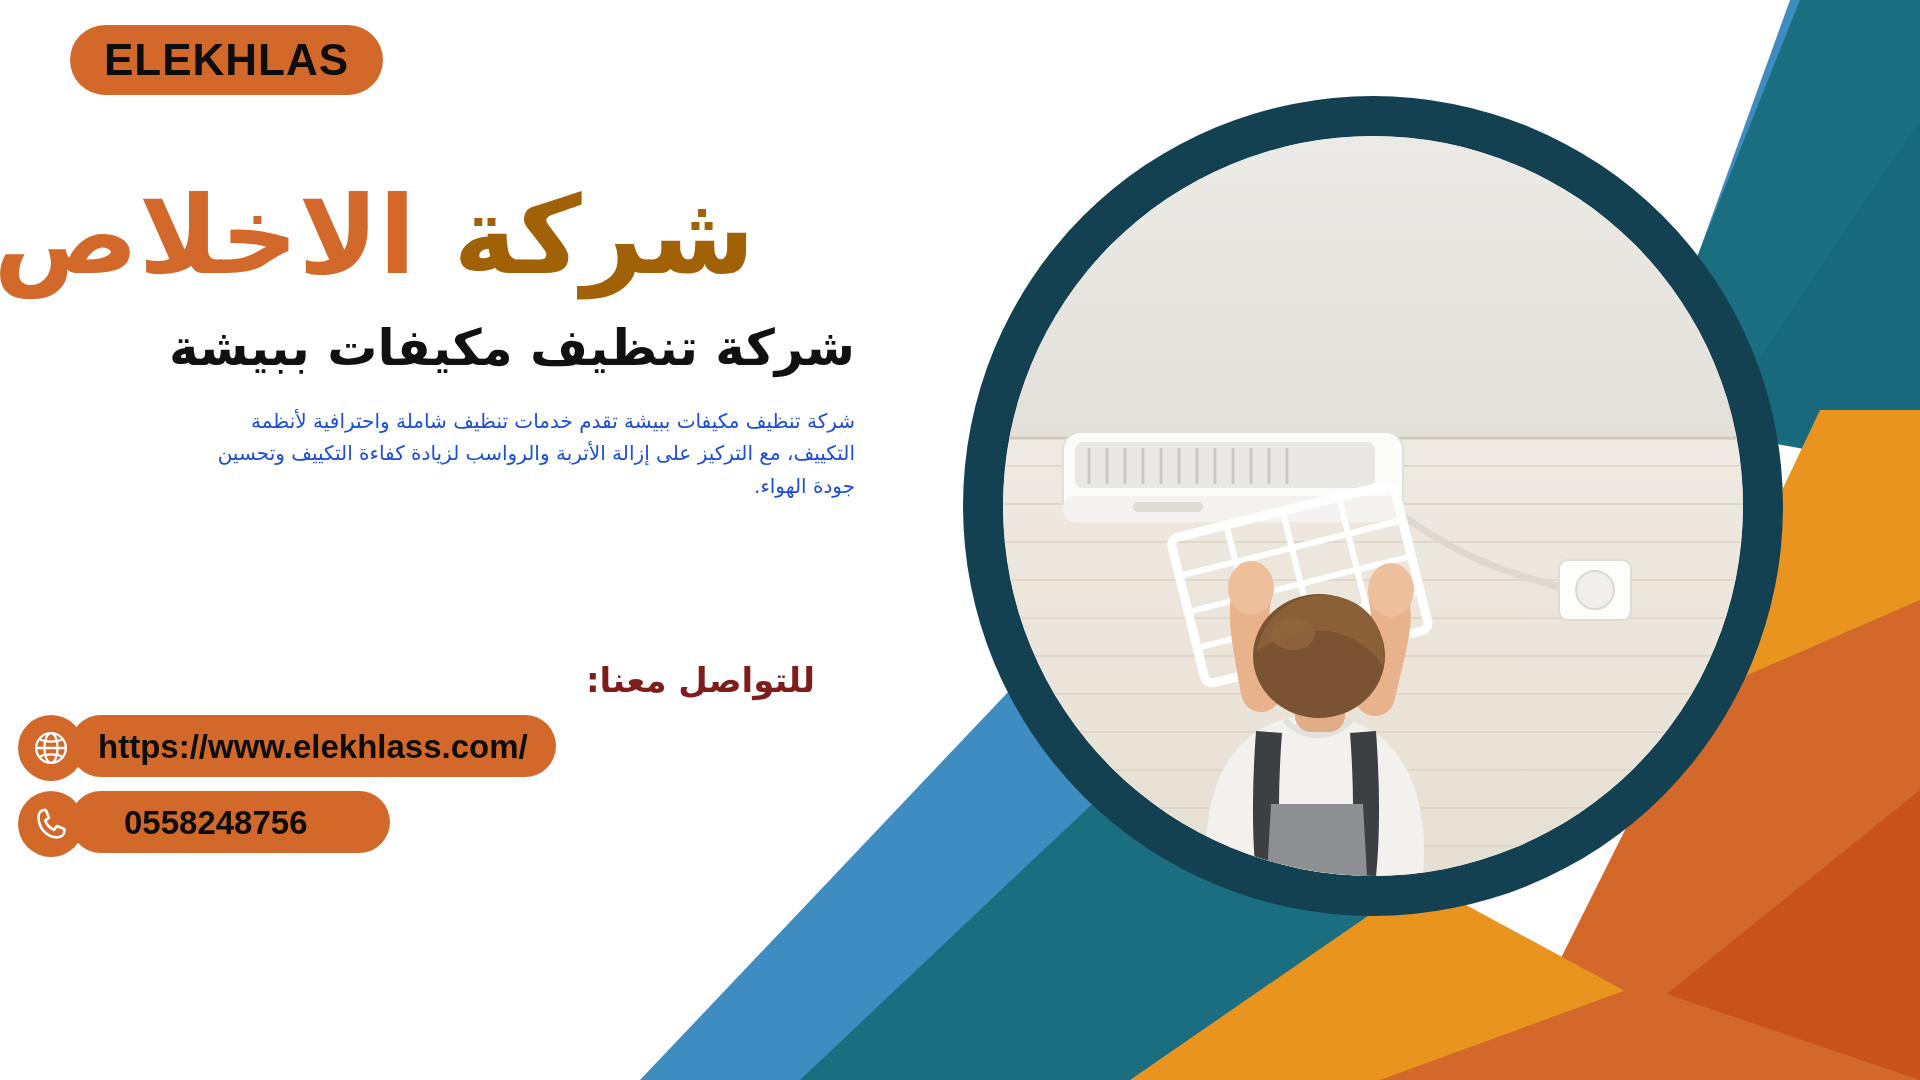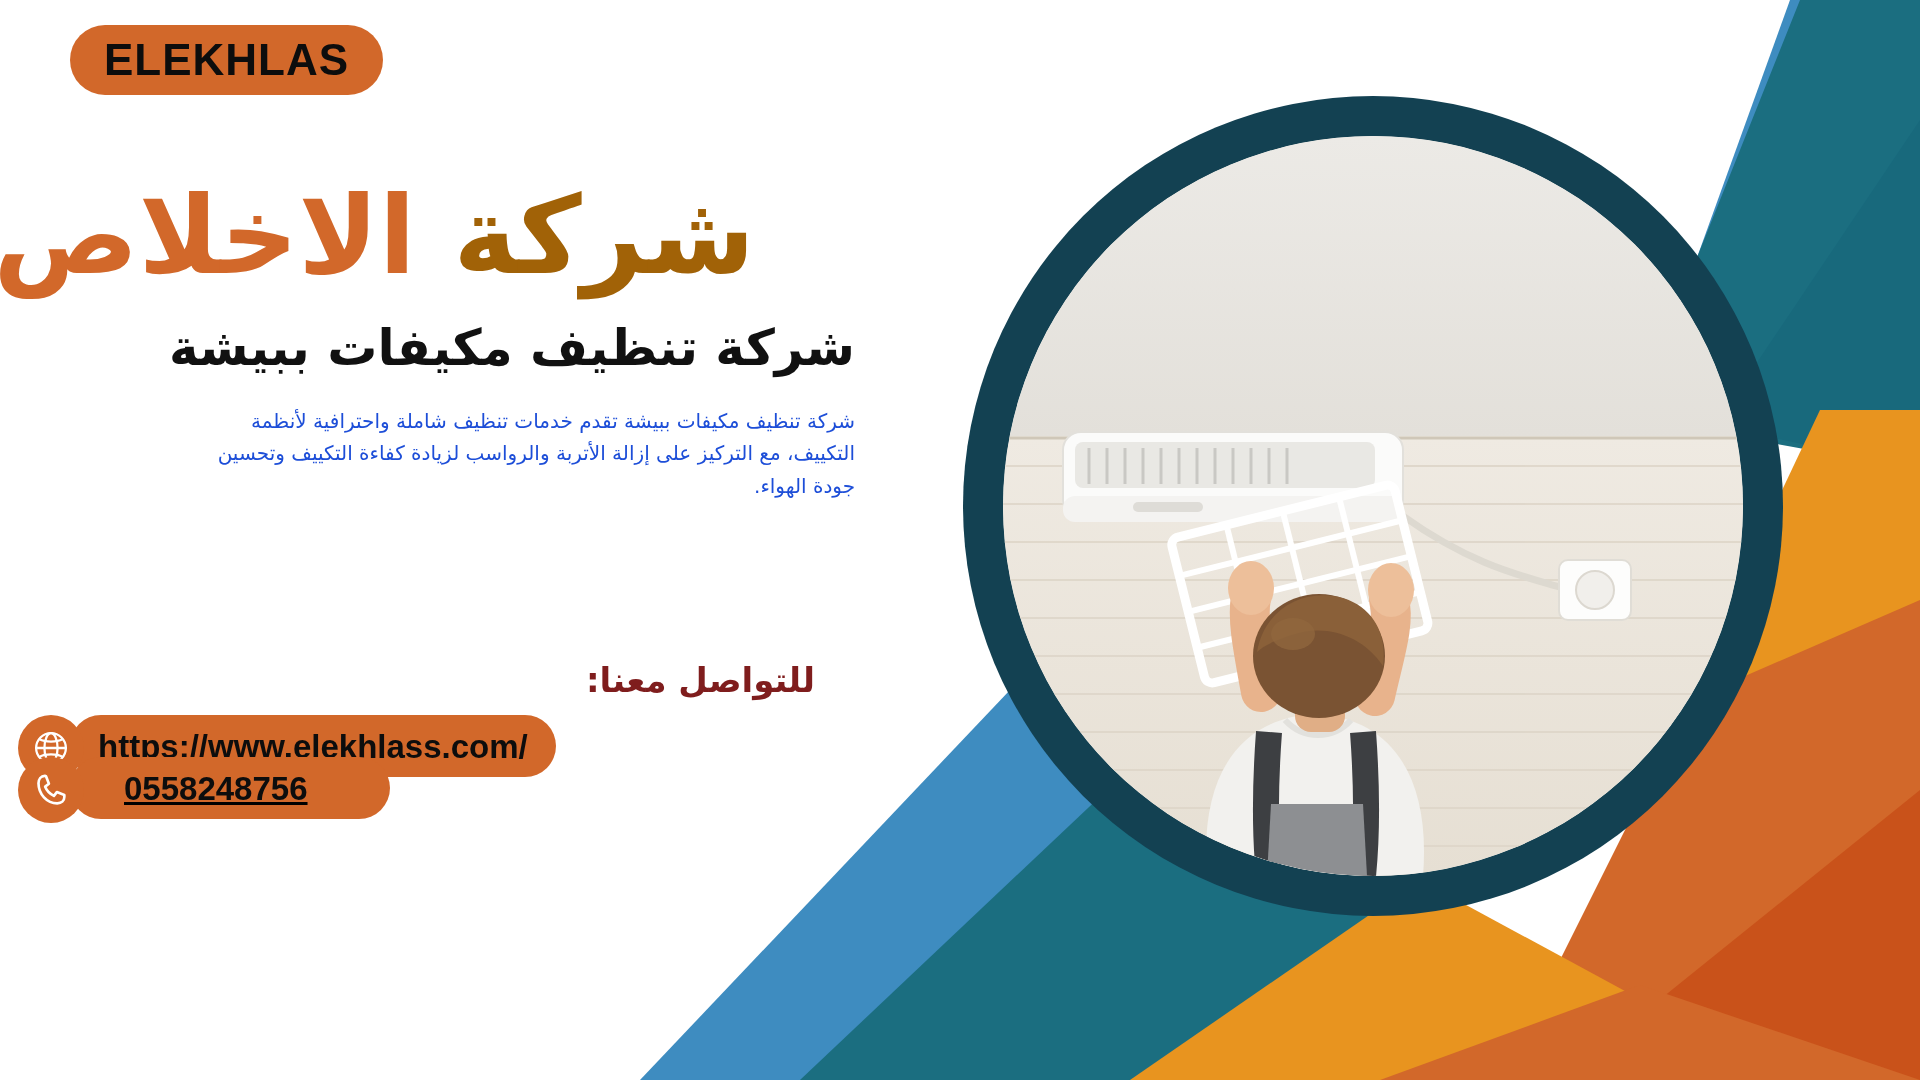--- a/index.html
+++ b/index.html
@@ -87,21 +87,21 @@
     direction:rtl;
     font-family:"DejaVu Sans","Liberation Sans",sans-serif;
     font-size:34px;font-weight:700;color:#7f1d1d;
     white-space:nowrap;
   }
 
   .contact-row{
     position:absolute;display:flex;align-items:flex-start;
   }
   #contact-row-web{left:18px;top:715px;}
-  #contact-row-phone{left:18px;top:757px;text-decoration:underline;}
+  #contact-row-phone{left:18px;top:791px;}
 
   .contact-icon{
     width:66px;height:66px;border-radius:50%;
     background:#D2682A;
     display:flex;align-items:center;justify-content:center;
     flex:0 0 auto;
     z-index:2;
   }
   .contact-icon svg{display:block;}
 

